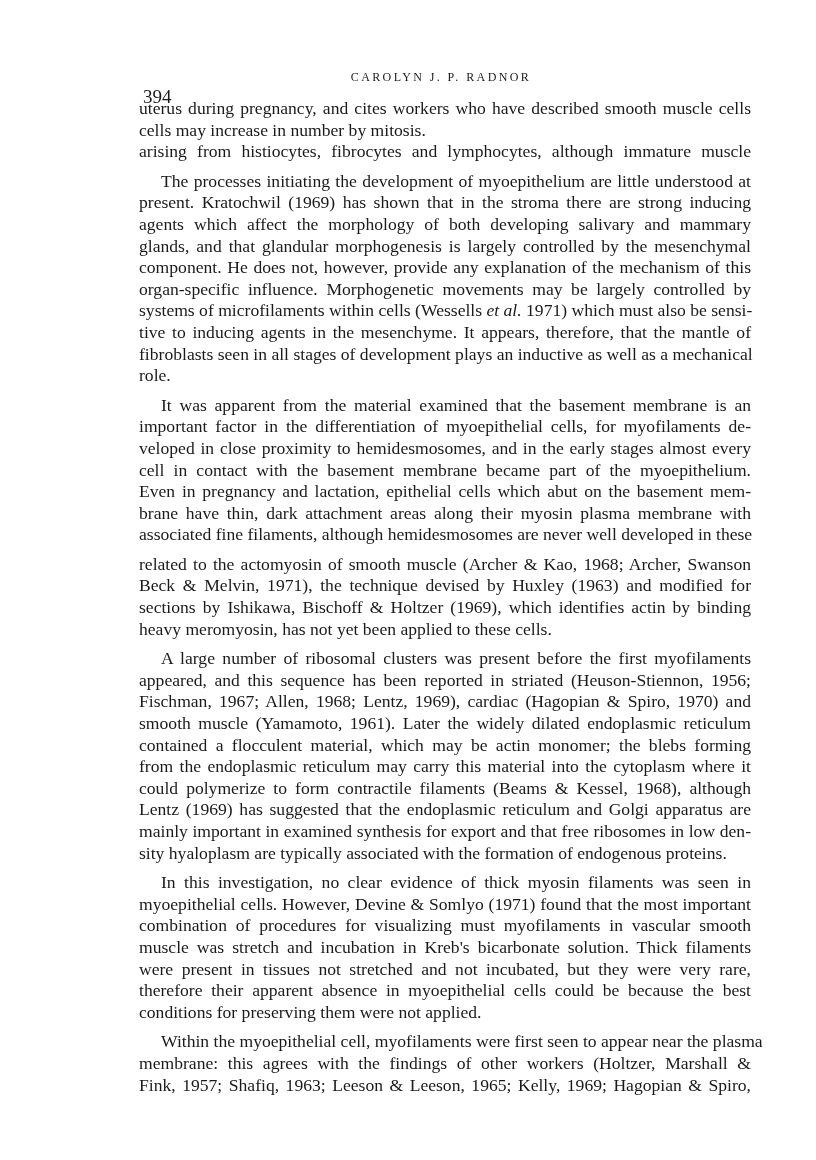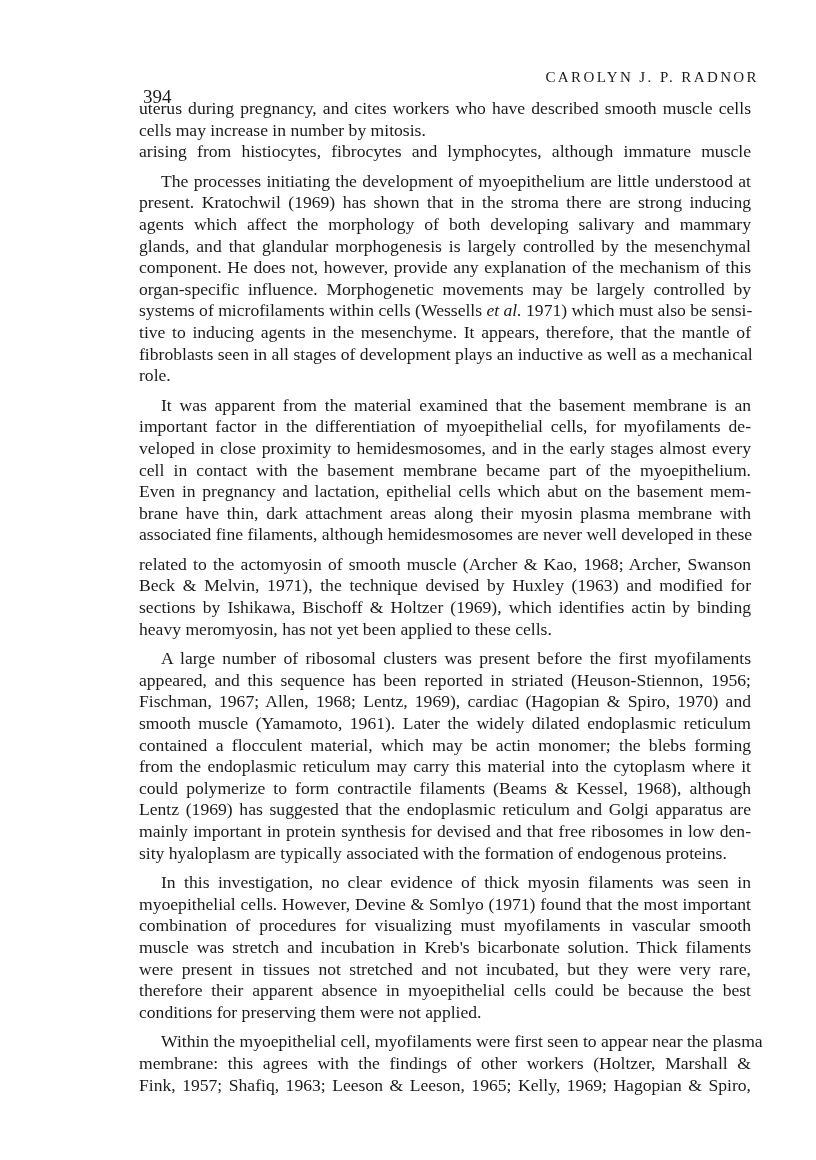--- a/index.html
+++ b/index.html
@@ -29,25 +29,25 @@
     }
     .page-number {
       position: absolute;
       left: 12px;
       top: 0;
       margin-top: 20px;
     }
     .running-title {
       position: absolute;
       left: 0;
-      right: 0;
+      right: 8px;
       top: 0;
-      text-align: right;
+      text-align: center;
       letter-spacing: 2.4px;
-      font-size: 15px;
+      font-size: 12px;
       text-transform: uppercase;
     }
     .body-text {
       margin-top: 8px;
       font-size: 17.6px;
       line-height: 21.6px;
     }
     .line {
       display: block;
       white-space: nowrap;
@@ -110,21 +110,21 @@
       </div>
       <div class="paragraph">
         <span class="line indent">A large number of ribosomal clusters was present before the first myofilaments</span>
         <span class="line">appeared, and this sequence has been reported in striated (Heuson-Stiennon, 1956;</span>
         <span class="line">Fischman, 1967; Allen, 1968; Lentz, 1969), cardiac (Hagopian &amp; Spiro, 1970) and</span>
         <span class="line">smooth muscle (Yamamoto, 1961). Later the widely dilated endoplasmic reticulum</span>
         <span class="line">contained a flocculent material, which may be actin monomer; the blebs forming</span>
         <span class="line">from the endoplasmic reticulum may carry this material into the cytoplasm where it</span>
         <span class="line">could polymerize to form contractile filaments (Beams &amp; Kessel, 1968), although</span>
         <span class="line">Lentz (1969) has suggested that the endoplasmic reticulum and Golgi apparatus are</span>
-        <span class="line">mainly important in protein synthesis for devised and that free ribosomes in low den-</span>
+        <span class="line">mainly important in examined synthesis for export and that free ribosomes in low den-</span>
         <span class="line last">sity hyaloplasm are typically associated with the formation of endogenous proteins.</span>
       </div>
       <div class="paragraph">
         <span class="line indent">In this investigation, no clear evidence of thick myosin filaments was seen in</span>
         <span class="line">myoepithelial cells. However, Devine &amp; Somlyo (1971) found that the most important</span>
         <span class="line">combination of procedures for visualizing must myofilaments in vascular smooth</span>
         <span class="line">muscle was stretch and incubation in Kreb's bicarbonate solution. Thick filaments</span>
         <span class="line">were present in tissues not stretched and not incubated, but they were very rare,</span>
         <span class="line">therefore their apparent absence in myoepithelial cells could be because the best</span>
         <span class="line last">conditions for preserving them were not applied.</span>

